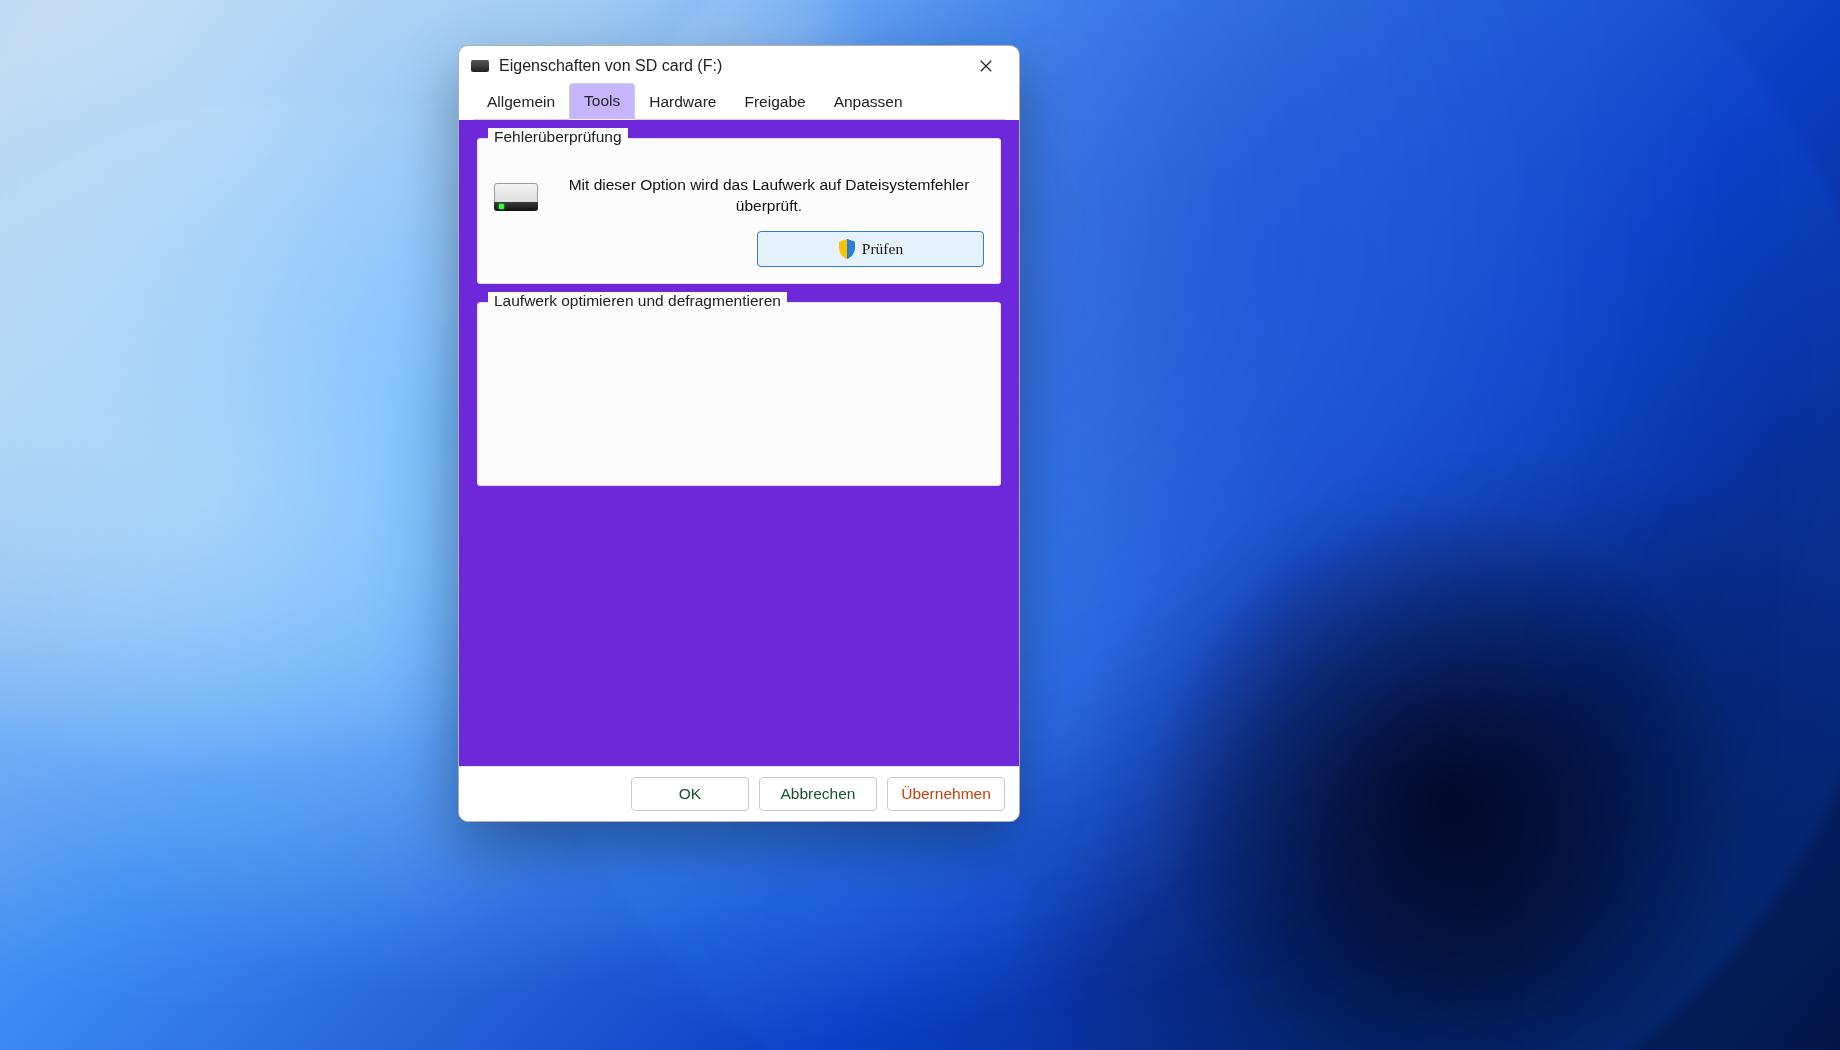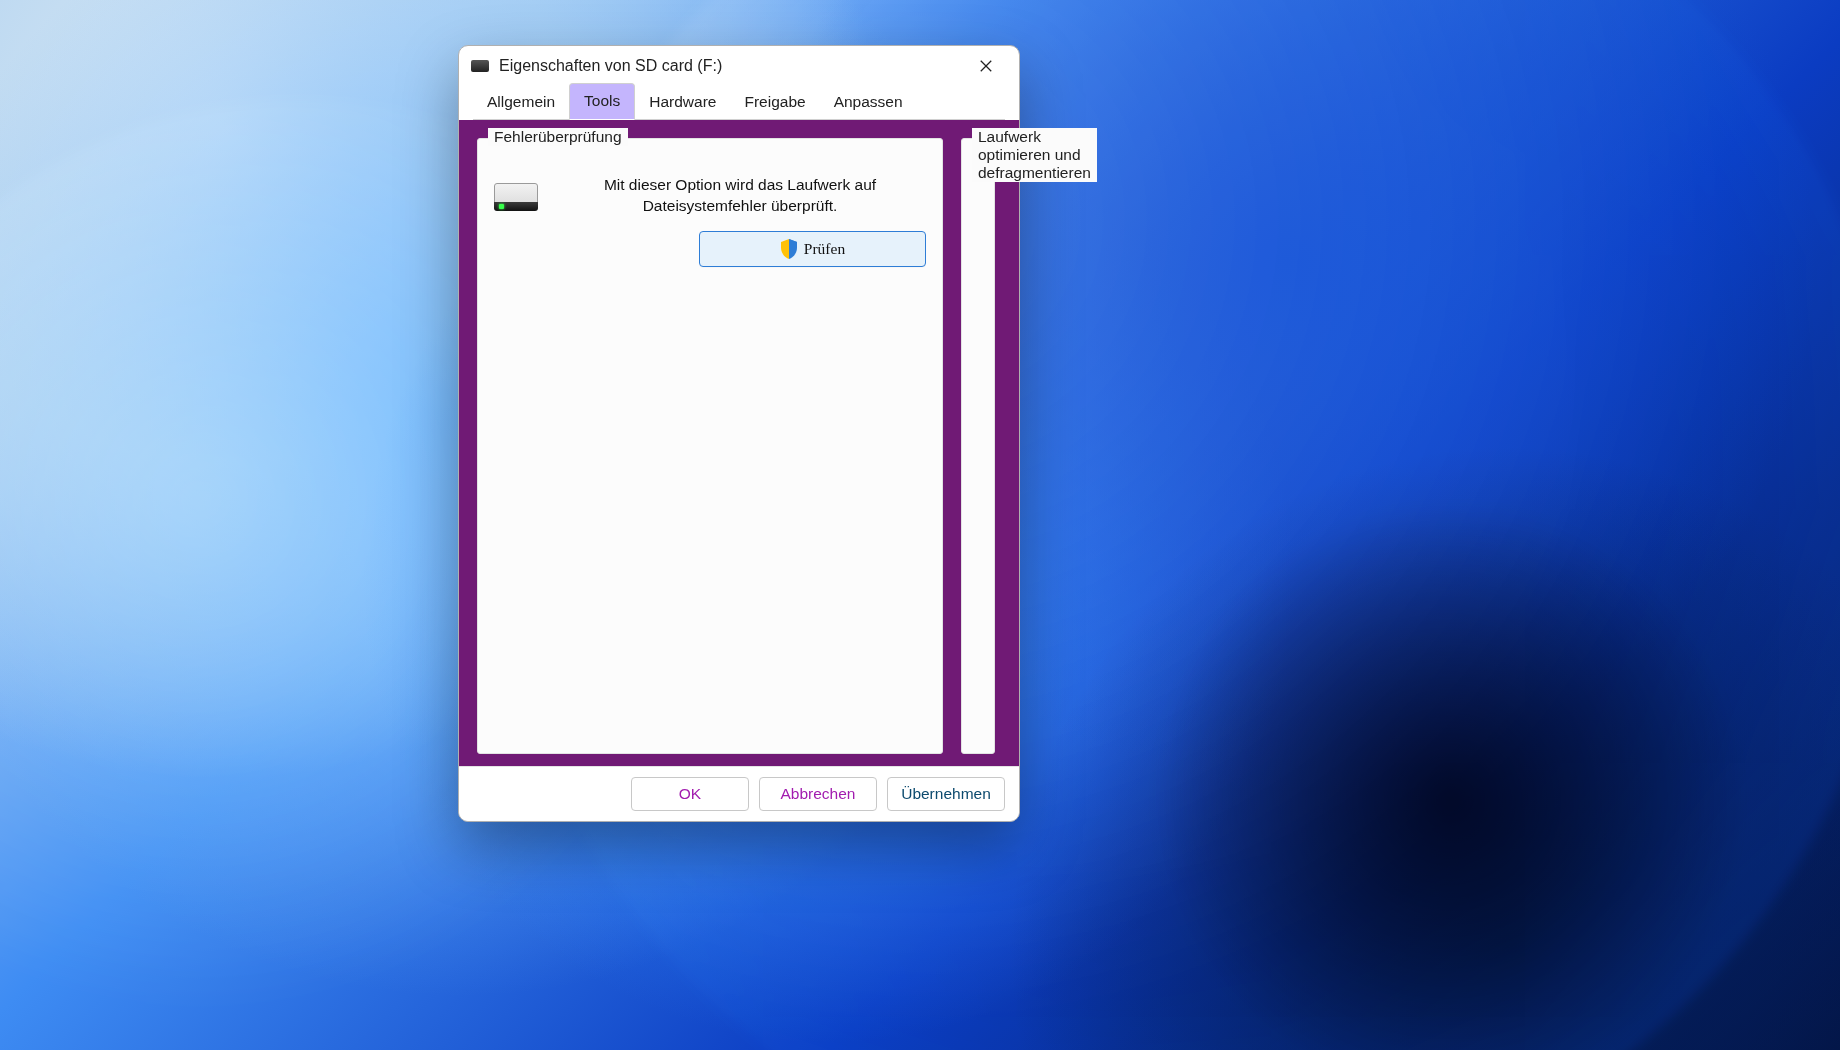--- a/index.html
+++ b/index.html
@@ -110,24 +110,24 @@
     background:#c4b5fd;
     border:1px solid #d0d0d0;
     border-bottom:1px solid #fff;
     border-radius:4px 4px 0 0;
     z-index:2;
     margin-top:43px;
   }
 
   .tabcontent {
     flex:1 1 auto;
-    padding: 18px 24px 12px 18px;
-    background:#701a75;
-    display:flex;
-    flex-direction:row;
+    padding: 18px 18px 12px 18px;
+    background:#6d28d9;
+    display:flex;
+    flex-direction:column;
     gap:18px;
   }
 
   .groupbox {
     border:1px solid #e3e3e3;
     border-radius:3px;
     background:#fcfcfc;
     position:relative;
     padding: 36px 16px 16px 16px;
   }
@@ -230,23 +230,23 @@
     border-radius:0 0 10px 10px;
   }
   .footer .fbtn {
     min-width:116px;
     height:32px;
     border:1px solid #c8c8c8;
     background:#fff;
     border-radius:4px;
     font-size:15.5px;
     display:flex; align-items:center; justify-content:center;
-    color:#a21caf;
-  }
-  .footer .fbtn.disabled { color:#0c4a6e; }
+    color:#14532d;
+  }
+  .footer .fbtn.disabled { color:#c2410c; }
 </style>
 </head>
 <body>
 
 <div class="wallpaper">
   <div class="swirl s1"></div>
   <div class="swirl s2"></div>
   <div class="swirl s3"></div>
 </div>
 

